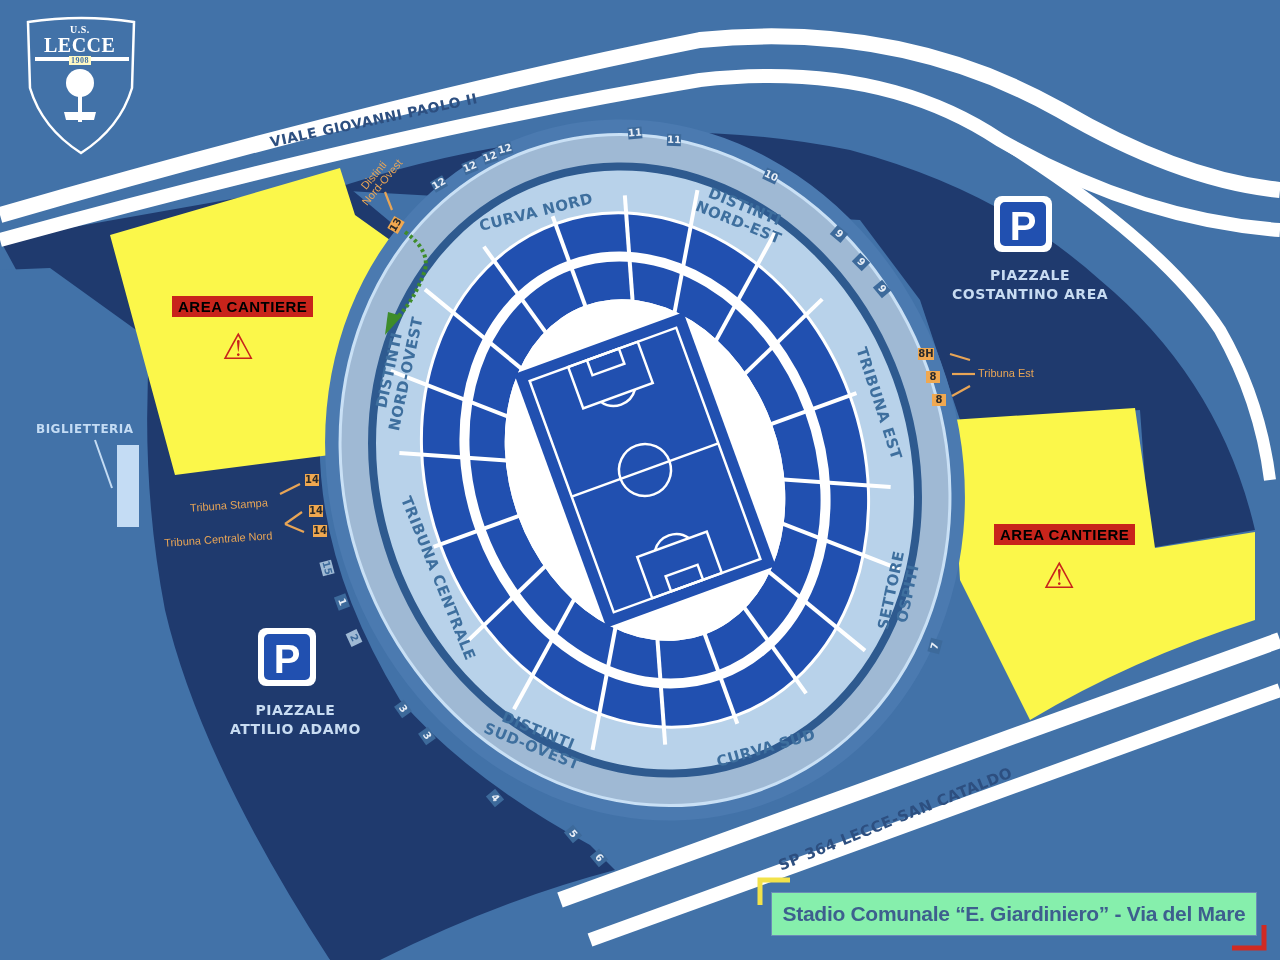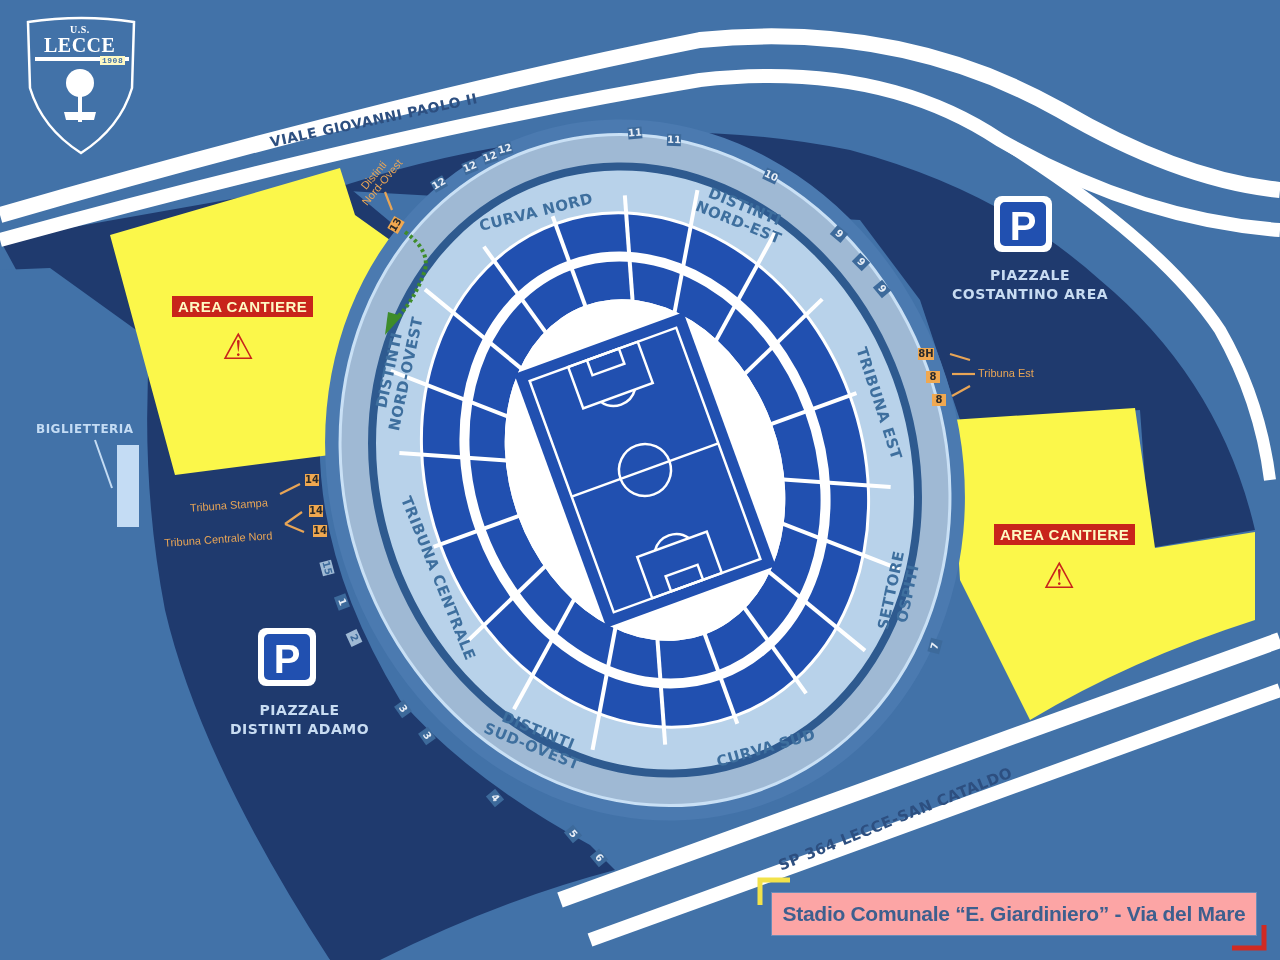--- a/index.html
+++ b/index.html
@@ -2,23 +2,23 @@
 <html><head>
 <meta charset="utf-8">
 <style>
   html,body{margin:0;padding:0;}
   body{width:1280px;height:960px;overflow:hidden;background:#4272a8;font-family:"DejaVu Sans","Liberation Sans",sans-serif;position:relative;}
   svg{position:absolute;left:0;top:0;}
   .lbl{position:absolute;white-space:nowrap;font-weight:bold;letter-spacing:0.5px;}
   .sector{color:#3e6f9e;font-size:15px;font-family:"DejaVu Sans",sans-serif;font-weight:bold;text-align:center;line-height:17px;}
   .road{color:#2d4f80;font-size:14px;font-weight:bold;}
   .park-label{color:#c8dcf2;font-size:14px;text-align:center;line-height:19px;font-weight:bold;}
-  .cantiere{background:#c8241b;color:#fef9c3;font-size:15px;padding:2px 6px;font-family:"Liberation Sans",sans-serif;font-weight:bold;}
+  .cantiere{background:#c8241b;color:#000000;font-size:15px;padding:2px 6px;font-family:"Liberation Sans",sans-serif;font-weight:bold;}
   .gate-tag{color:#e8a556;font-size:11px;font-weight:normal;letter-spacing:0;font-family:"Liberation Sans",sans-serif;}
-  .title-box{position:absolute;left:771px;top:892px;width:484px;height:42px;background:#fca5a5;border:1px solid #6a8cb8;display:flex;align-items:center;justify-content:center;color:#3d5f8e;font-size:21px;font-weight:bold;font-family:"Liberation Sans",sans-serif;letter-spacing:-0.3px;}
+  .title-box{position:absolute;left:771px;top:892px;width:484px;height:42px;background:#86efac;border:1px solid #6a8cb8;display:flex;align-items:center;justify-content:center;color:#3d5f8e;font-size:21px;font-weight:bold;font-family:"Liberation Sans",sans-serif;letter-spacing:-0.3px;}
   .gate{position:absolute;font-size:10px;font-weight:bold;color:#e8eef6;background:#3d6a9b;width:14px;height:12px;text-align:center;line-height:12px;}
   .gate.orange{background:#f0a850;color:#2a2a2a;}
   .gate.light{background:#9fb9d4;color:#3d6a9b;}
 </style>
 </head>
 <body>
 
 <svg width="1280" height="960" viewBox="0 0 1280 960">
 
   <path d="M 330 190 Q 600 100 850 150 Q 1000 190 1100 280 Q 1220 380 1255 530 L 1255 530 L 1150 548 L 1140 410 L 960 420 L 920 300 L 860 220 Z" fill="#1f3a6e"></path>
@@ -118,21 +118,21 @@
     <path d="M 28 22 Q 82 14 134 22 L 132 88 Q 120 128 81 153 Q 42 128 30 88 Z" fill="none" stroke="#fff" stroke-width="2.5"></path>
     <rect x="35" y="57" width="94" height="4" fill="#fff"></rect>
     <circle cx="80" cy="83" r="14" fill="#fff"></circle>
     <rect x="78" y="92" width="4" height="30" fill="#fff"></rect>
     <path d="M 64 112 L 96 112 L 94 120 L 66 120 Z" fill="#fff"></path>
   </g>
 </svg>
 
 <div class="lbl" style="left:70px;top:24px;color:#fff;font-size:10px;font-family:'Liberation Serif',serif;">U.S.</div>
 <div class="lbl" style="left:44px;top:34px;color:#ffffff;font-size:20px;font-family:'Liberation Serif',serif;">LECCE</div>
-<div class="lbl" style="left:69px;top:56px;color:#4272a8;font-size:8px;background:#fef9c3;padding:0 2px;font-family:Liberation Mono, monospace;margin-left:31px;">1908</div>
+<div class="lbl" style="left:69px;top:56px;color:#4272a8;font-size:8px;background:#fef9c3;padding:0 2px;font-family:Liberation Serif, serif;">1908</div>
 
 <div class="lbl road" style="left:268px;top:112px;transform:rotate(-12deg);">VIALE GIOVANNI PAOLO II</div>
 <div class="lbl road" style="left:770px;top:810px;transform:rotate(-22deg);font-size:15px;">SP 364 LECCE-SAN CATALDO</div>
 
 <div class="lbl sector" style="left:478px;top:204px;transform:rotate(-14deg);">CURVA NORD</div>
 <div class="lbl sector" style="left:696px;top:198px;transform:rotate(22deg);">
   <div>DISTINTI</div>
   <div>NORD-EST</div>
 </div>
 <div class="lbl sector" style="left:820px;top:395px;transform:rotate(72deg);">TRIBUNA EST</div>
@@ -150,21 +150,21 @@
   <div>DISTINTI</div>
   <div>NORD-OVEST</div>
 </div>
 
 <div class="lbl park-label" style="left:952px;top:266px;">
   <div>PIAZZALE</div>
   <div>COSTANTINO AREA</div>
 </div>
 <div class="lbl park-label" style="left:230px;top:701px;">
   <div>PIAZZALE</div>
-  <div>DISTINTI ADAMO</div>
+  <div>ATTILIO ADAMO</div>
 </div>
 
 <div class="lbl cantiere" style="left:172px;top:296px;">AREA CANTIERE</div>
 <div class="lbl" style="left:222px;top:326px;color:#c8241b;font-size:36px;font-weight:normal;">⚠</div>
 <div class="lbl cantiere" style="left:994px;top:524px;">AREA CANTIERE</div>
 <div class="lbl" style="left:1043px;top:555px;color:#c8241b;font-size:36px;font-weight:normal;">⚠</div>
 
 <div class="lbl" style="left:36px;top:422px;color:#c4dcf4;font-size:12px;">BIGLIETTERIA</div>
 
 <div class="lbl gate-tag" style="left:350px;top:168px;transform:rotate(-50deg);line-height:11px;text-align:center;">

